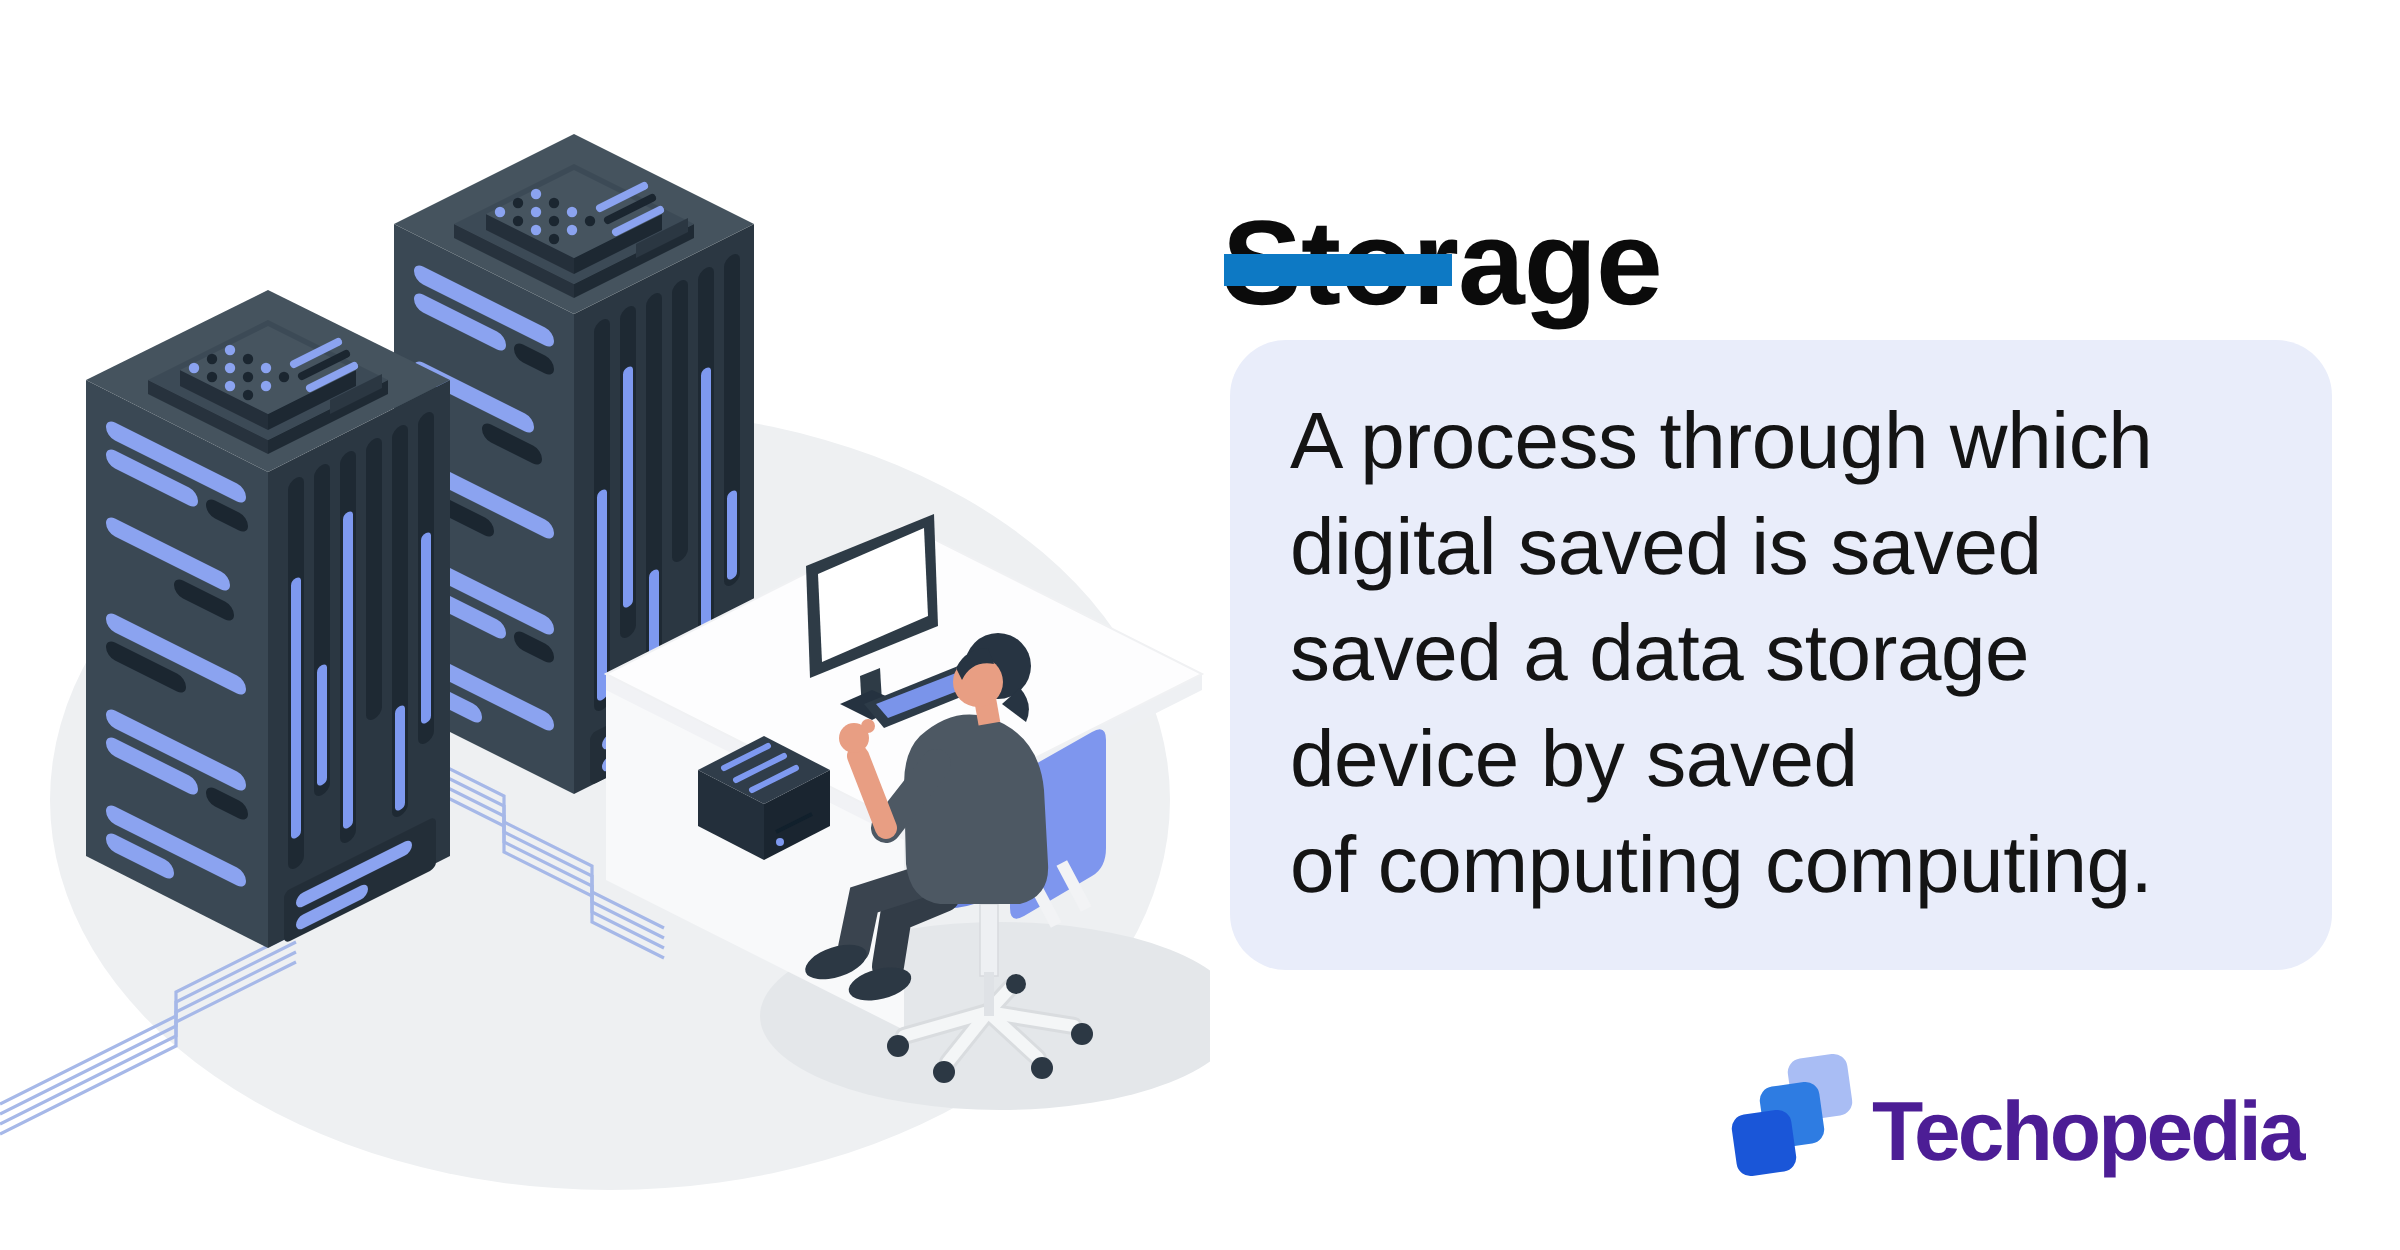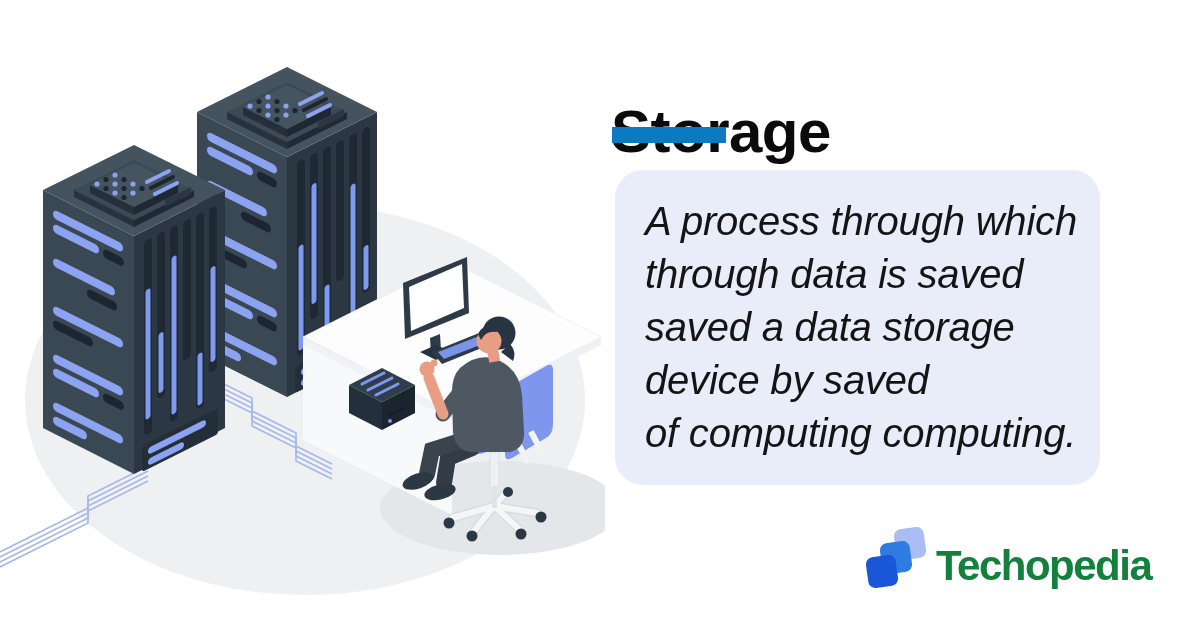--- a/index.html
+++ b/index.html
@@ -11,34 +11,33 @@
   .illustration-wrap{position:absolute;left:0;top:0;width:605px;height:625px;}
   .page-title{
     position:absolute;left:611px;top:62px;
     font-size:60px;font-weight:700;color:#0b0b0b;letter-spacing:-0.5px;line-height:1;
   }
   .title-underline{
     position:absolute;left:612px;top:127px;width:114px;height:16px;
     background:#0d79c4;
   }
   .definition-card{
-    position:absolute;left:615px;top:170px;width:485px;height:315px;
+    position:absolute;left:615px;top:170px;width:551px;height:315px;
     background:#e9edfa;border-radius:28px;box-sizing:border-box;
     padding:25px 28px 0 30px;
-    font-style:italic;
   }
   .definition-line{
     font-size:40px;line-height:53px;color:#141414;letter-spacing:-0.2px;
     white-space:nowrap;
   }
   .brand{position:absolute;left:860px;top:518px;width:320px;height:90px;}
   .brand-mark{position:absolute;left:2px;top:4px;}
   .brand-name{
     position:absolute;left:76px;top:27px;
-    font-size:42px;font-weight:700;color:#15803d;letter-spacing:-1.5px;line-height:1;
+    font-size:42px;font-weight:700;color:#4c1d95;letter-spacing:-1.5px;line-height:1;
   }
 </style>
 </head>
 <body>
 
 <div class="illustration-wrap">
 <svg width="605" height="625" viewBox="0 0 605 625" xmlns="http://www.w3.org/2000/svg">
 
   <ellipse cx="305" cy="400" rx="280" ry="195" fill="#eef0f2"></ellipse>
   <ellipse cx="500" cy="508" rx="120" ry="47" fill="#e4e7ea"></ellipse>
@@ -266,21 +265,21 @@
     <path d="M510,344 Q517,352 513,361 L501,352 Z" fill="#273442"></path>
   </g>
 </svg>
 </div>
 
 <h1 class="page-title">Storage</h1>
 <div class="title-underline"></div>
 
 <div class="definition-card">
   <div class="definition-line">A process through which</div>
-  <div class="definition-line">through data is saved</div>
+  <div class="definition-line">digital saved is saved</div>
   <div class="definition-line">saved a data storage</div>
   <div class="definition-line">device by saved</div>
   <div class="definition-line">of computing computing.</div>
 </div>
 
 <div class="brand">
   <svg class="brand-mark" width="78" height="84" viewBox="0 0 78 84" xmlns="http://www.w3.org/2000/svg">
     <rect x="33" y="6" width="30" height="31" rx="7" fill="#a9bdf4" transform="rotate(-8 48 21.5)"></rect>
     <rect x="19" y="20" width="30" height="31" rx="7" fill="#2e7ce2" transform="rotate(-8 34 35.5)"></rect>
     <rect x="5" y="34" width="30" height="31" rx="7" fill="#1a56d8" transform="rotate(-8 20 49.5)"></rect>

